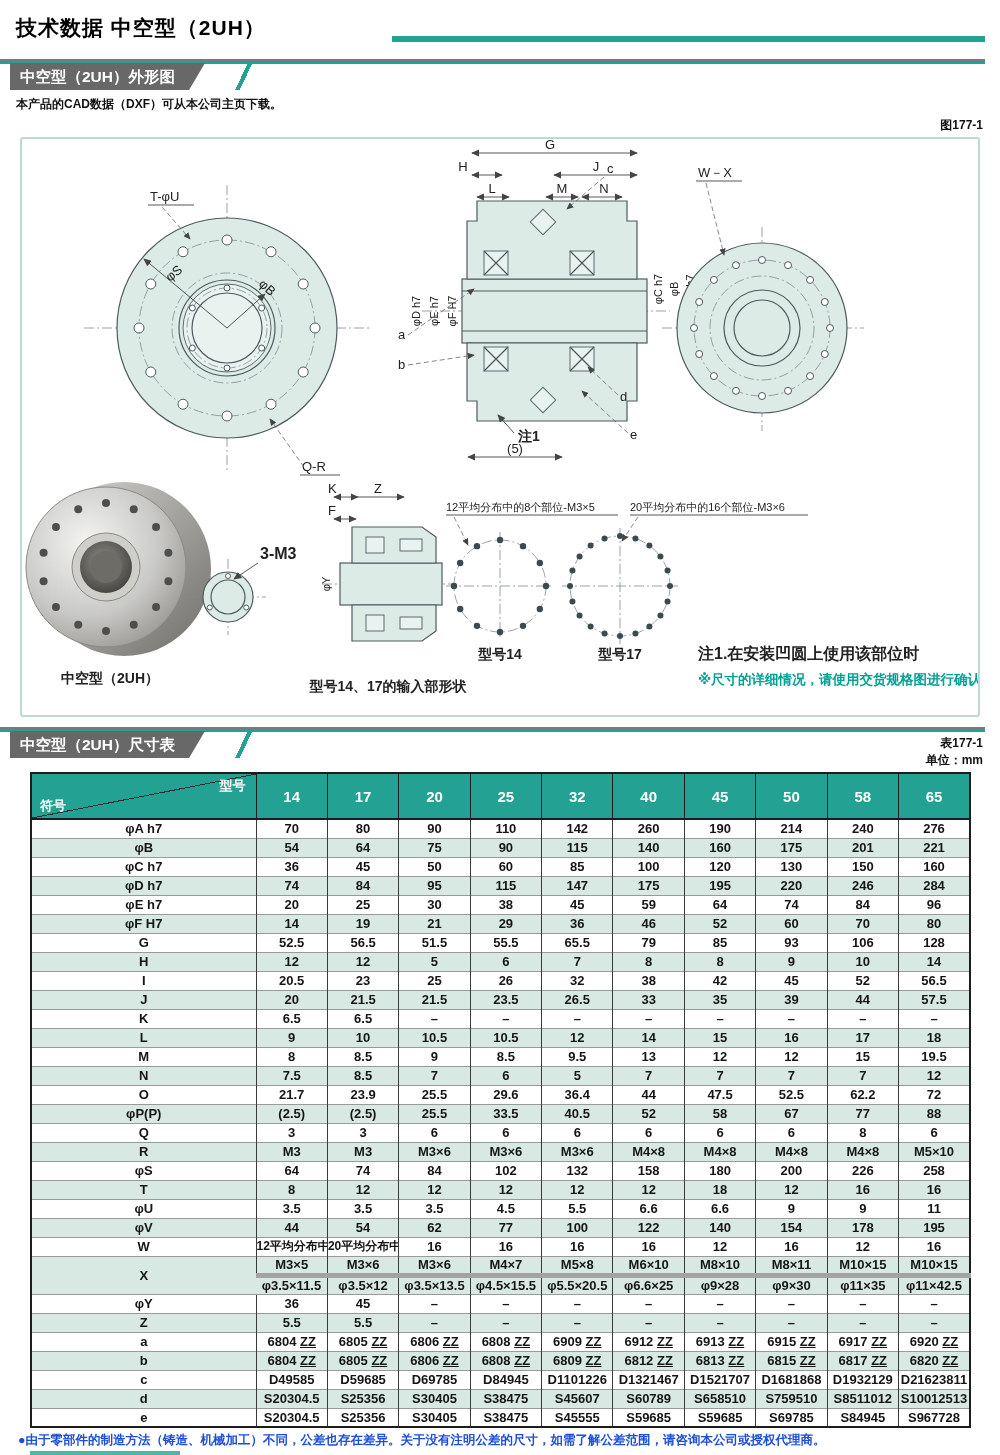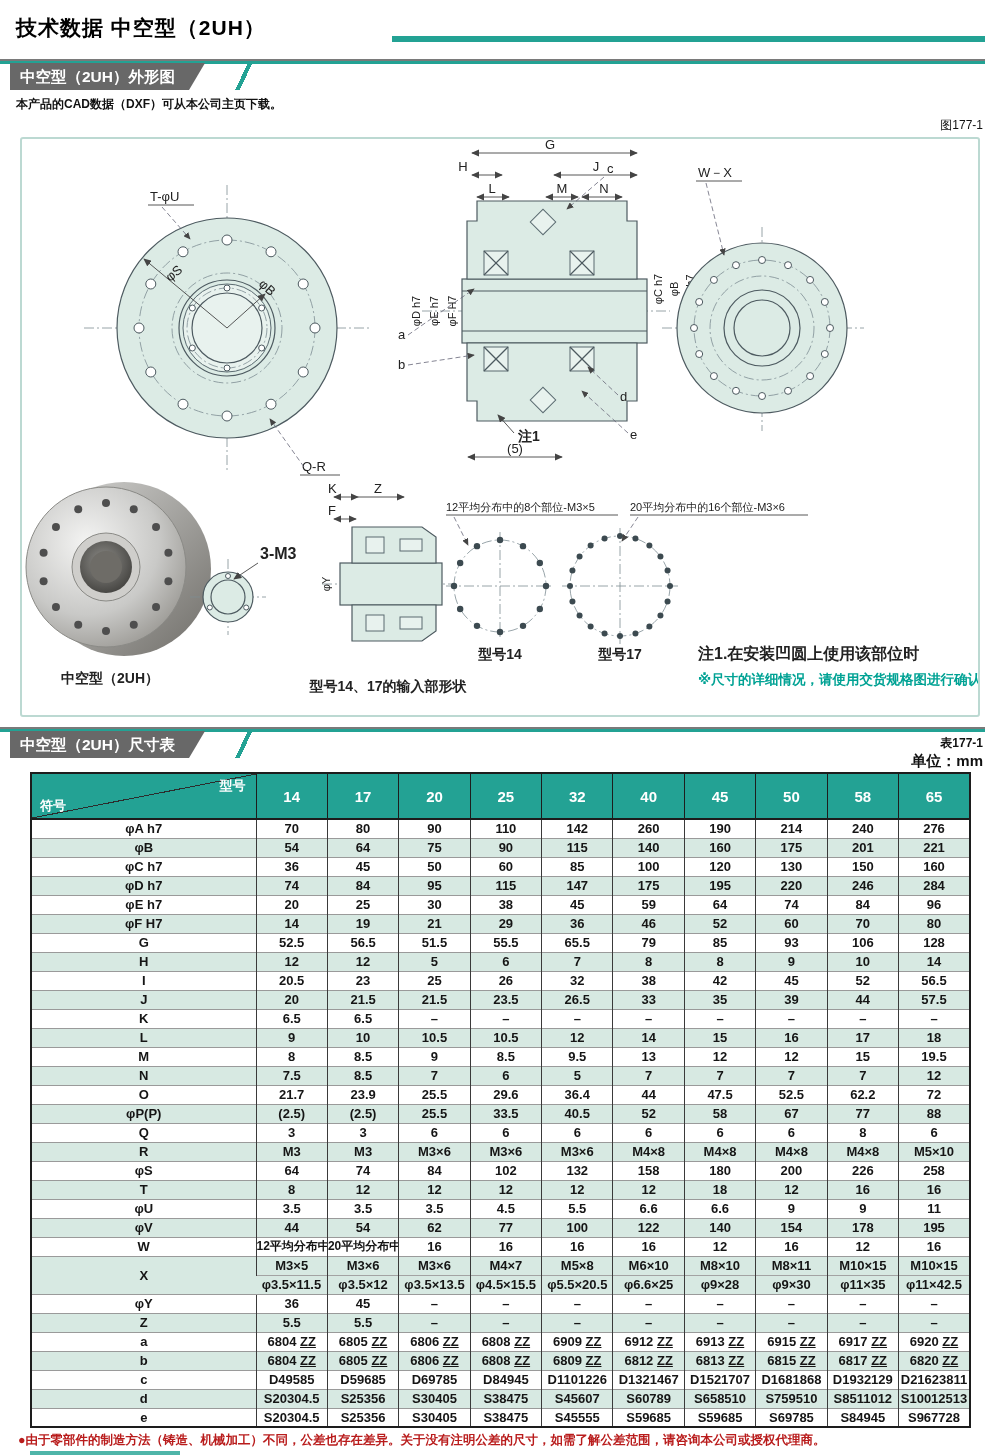--- a/index.html
+++ b/index.html
@@ -14,23 +14,23 @@
   .section-bar { left:0; right:0; height:31px; }
   .section-bar .topline { position:absolute; left:0; right:15px; top:0; height:2px; background:#7a7a7a; }
   .section-bar .tealline { position:absolute; left:0; right:15px; top:2px; height:3px; background:var(--teal); }
   .section-label { position:absolute; left:10px; top:4px; height:27px; line-height:27px;
     background:#686868; color:#fff; font-size:15.5px; font-weight:bold; padding:0 30px 0 10px;
     clip-path:polygon(0 0,100% 0,calc(100% - 16px) 100%,0 100%); }
   .section-slash { position:absolute; top:4px; width:26px; height:27px;
     background:linear-gradient(115deg, transparent 46%, var(--teal) 46%, var(--teal) 58%, transparent 58%); }
 
   .cad-note { left:16px; top:96px; font-size:12px; font-weight:bold; }
-  .fig-ref  { top:117px; right:17px; font-size:12px; font-weight:normal; }
+  .fig-ref  { top:117px; right:17px; font-size:12px; font-weight:bold; }
   .tab-ref  { top:735px; right:17px; font-size:12px; font-weight:bold;margin-left:12px; }
-  .unit-lab { top:752px; right:17px; font-size:15px; font-weight:bold; }
+  .unit-lab { top:752px; right:17px; font-size:12px; font-weight:bold; }
 
   
   .drawing-box { left:20px; top:137px; width:960px; height:580px; border:2px solid #bcd9d2;
                  border-radius:3px; background:#fff; }
   svg text { font-family:"Liberation Sans","DejaVu Sans",sans-serif; fill:#222; }
   .dwg-line { stroke:#4d5a60; fill:none; stroke-width:1.2; }
   .dwg-fill { fill:#dcebe5; stroke:#4d5a60; stroke-width:1.2; }
   .dwg-fill2 { fill:#e8f2ee; stroke:#5a6a70; stroke-width:1; }
   .cl { stroke:#7d8d93; stroke-width:0.8; fill:none; stroke-dasharray:10 3 2 3; }
   .dash { stroke:#667; stroke-width:0.8; fill:none; stroke-dasharray:5 3; }
@@ -55,23 +55,23 @@
      background:linear-gradient(to bottom right, var(--teal) 49.4%, #2c2c2c 49.4%, #2c2c2c 50.6%, var(--teal) 50.6%); }
   .corner-top { position:absolute; top:3px; right:10px; font-size:13px; }
   .corner-bottom { position:absolute; bottom:3px; left:8px; font-size:13px; }
   tbody td { height:19px; font-size:13px; font-weight:bold; color:#151515;
              border-left:1px solid #3a3a3a; border-top:1px solid #9a9a9a; }
   tbody tr.green td { background:#d7e9e2; }
   tbody td:first-child, thead th:first-child { border-left:none; }
   .outer { border:2px solid #1d1d1d; }
   td.tiny { font-size:12px; }
   .zz { text-decoration:underline; }
-  tr.sub td { border-top:1px solid #a3a3a3; }
-
-  .footnote { left:18px; top:1432px; right:15px; font-size:12.5px; font-weight:bold; color:#b91c1c; }
+  tr.sub td { border-top:5px solid #a3a3a3; }
+
+  .footnote { left:18px; top:1432px; right:15px; font-size:12.5px; font-weight:bold; color:#1d4ed8; }
   .cut-sliver { left:30px; top:1451px; width:150px; height:4px; background:var(--teal); opacity:.8; }
 
   :root { --teal:#23a294; --note-teal:#00a294; }
 </style>
 </head>
 <body>
 
 <div class="abs page-title">技术数据 中空型（2UH）</div>
 <div class="abs title-rule"></div>
 

